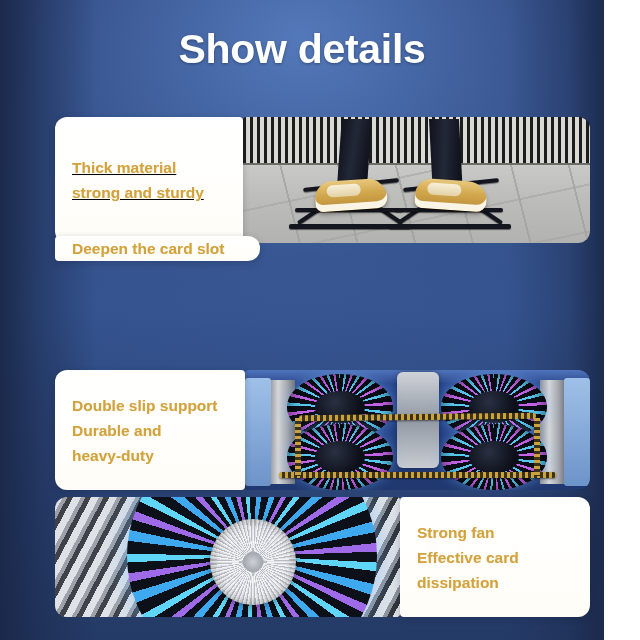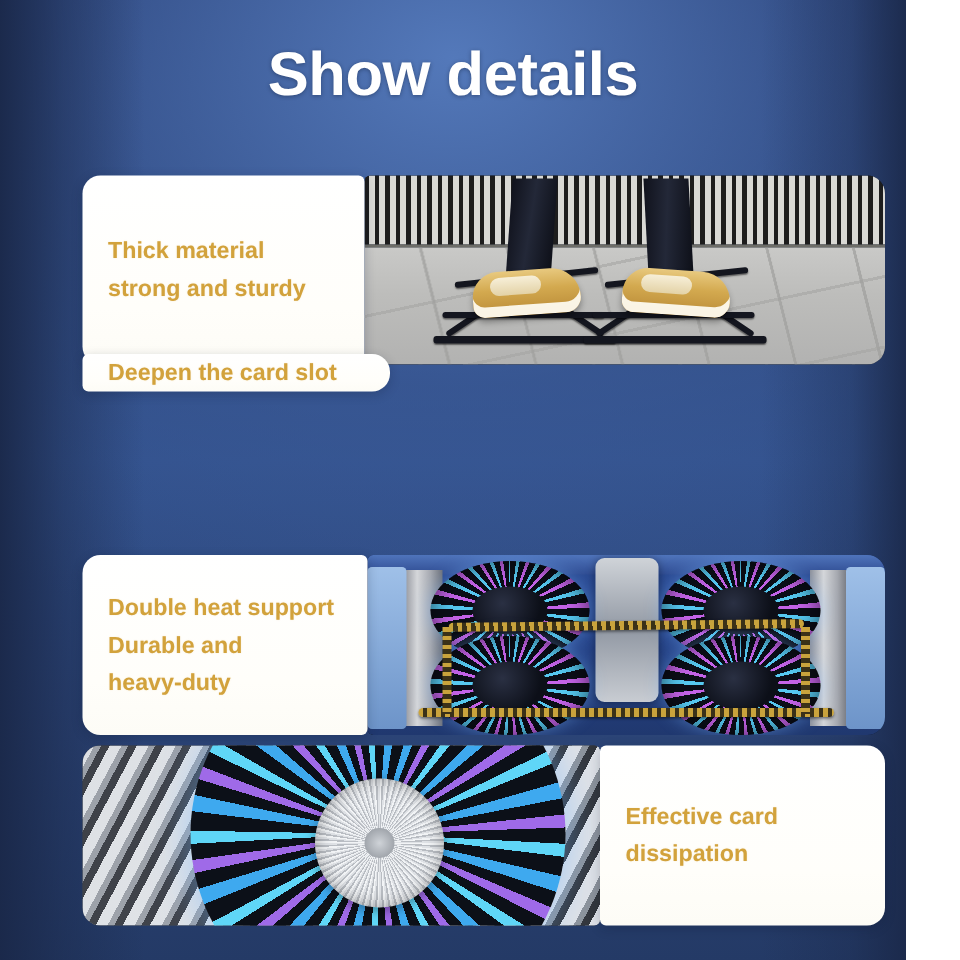--- a/index.html
+++ b/index.html
@@ -76,21 +76,21 @@
     text-shadow:0 0 1px rgba(210,162,60,0.25);
   }
   .cap-left  { border-radius:12px 4px 4px 12px; }
   .cap-right { border-radius:4px 12px 12px 4px; }
 
   .photo { position:relative; overflow:hidden; background:#0d1422; }
   .ph-left  { border-radius:12px 4px 4px 12px; }
   .ph-right { border-radius:4px 12px 12px 4px; }
 
   
-  .r1-cap   { width:188px; }
+  .r1-cap   { width:188px;text-decoration:underline; }
   .r1-photo { width:347px; }
 
   .wall {
     position:absolute; left:0; right:0; top:0; height:38%;
     background:
       repeating-linear-gradient(90deg,
         #1d1d1d 0px, #1d1d1d 3px,
         #d9d9d5 3px, #d9d9d5 7px);
     border-bottom:2px solid #6d6d68;
   }
@@ -392,21 +392,21 @@
     </div>
 
     <div class="card caption cap-right r2-cap">
       <div class="line">Deepen the card slot</div>
     </div>
   </div>
 
   <div class="row row-3">
 
     <div class="card caption cap-left r3-cap">
-      <div class="line">Double heat support</div>
+      <div class="line">Double slip support</div>
       <div class="line">Durable and</div>
       <div class="line">heavy-duty</div>
     </div>
 
     <div class="card photo ph-right r3-photo">
       <div class="fanbg"></div>
       <div class="topshell"></div>
       <div class="rail rail-l"></div>
       <div class="rail rail-r"></div>
       <div class="sidepanel sp-l"></div>
@@ -427,18 +427,19 @@
 
     <div class="card photo ph-left r4-photo">
       <div class="macrobg"></div>
       <div class="grille"></div>
       <div class="grille-r"></div>
       <div class="bigfan"></div>
       <div class="hub"></div>
     </div>
 
     <div class="card caption cap-right r4-cap">
+      <div class="line">Strong fan</div>
       <div class="line">Effective card</div>
       <div class="line">dissipation</div>
     </div>
   </div>
 
 </div>
 
 </body></html>

